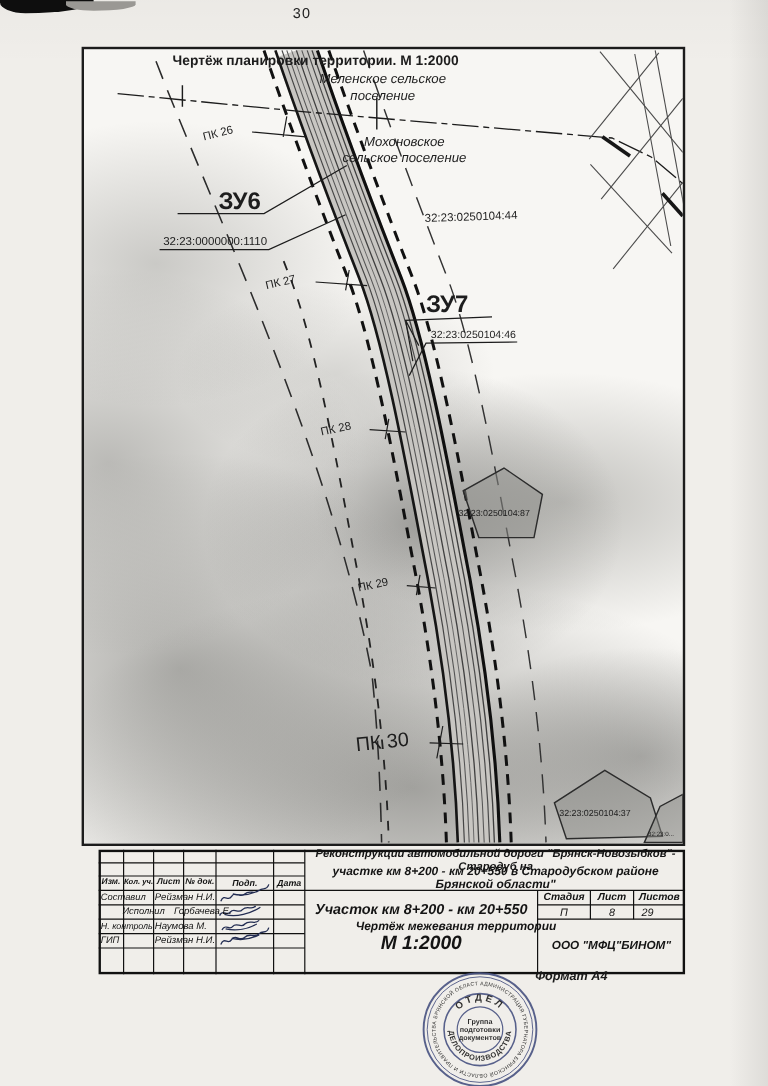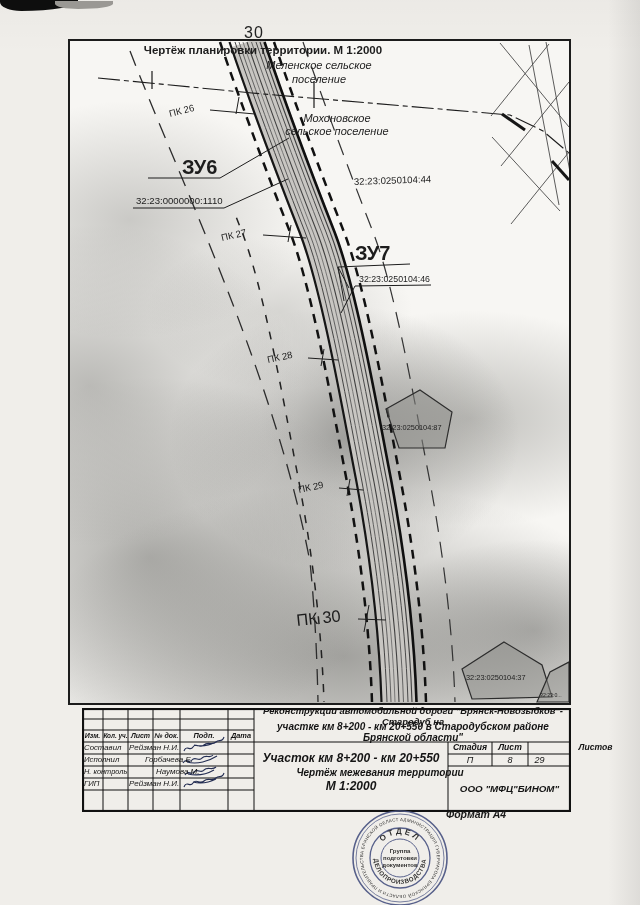--- a/index.html
+++ b/index.html
@@ -11,21 +11,21 @@
       #f0eeea;
     font-family:"Liberation Sans", sans-serif;
     color:#1b1b1b;
   }
   .abs{position:absolute;}
   
   .blob{left:0;top:0;width:78px;height:11px;background:#0e0e0e;
         border-radius:0 0 80% 30% / 0 0 100% 90%;}
   .blob2{left:55px;top:1px;width:58px;height:8px;background:#9a9894;
         border-radius:0 0 90% 60% / 0 0 100% 100%;}
-  .pageno{left:244px;top:24px;font-size:16px;letter-spacing:1px;color:#222;}
+  .pageno{left:244px;top:4px;font-size:12px;letter-spacing:1px;color:#222;}
   
   .mapframe{
     left:68px;top:39px;width:499px;height:662px;
     border:2px solid #1c1c1c;
     background-color:#f7f6f3;
     background-image:
       radial-gradient(ellipse 250px 170px at 12% 27%, rgba(122,122,118,.36), rgba(122,122,118,0) 70%),
       radial-gradient(ellipse 300px 230px at 4% 52%, rgba(110,110,106,.44), rgba(110,110,106,0) 70%),
       radial-gradient(ellipse 330px 250px at 16% 78%, rgba(104,104,100,.5), rgba(104,104,100,0) 72%),
       radial-gradient(ellipse 250px 190px at 55% 60%, rgba(98,98,95,.52), rgba(98,98,95,0) 70%),
@@ -172,40 +172,40 @@
   <div class="cell" style="left:0;top:22px;width:21px;height:12px;font-size:7px;font-weight:bold;">Изм.</div>
   <div class="cell" style="left:21px;top:22px;width:25px;height:12px;font-size:6.4px;font-weight:bold;">Кол. уч.</div>
   <div class="cell" style="left:46px;top:22px;width:25px;height:12px;font-size:7px;font-weight:bold;">Лист</div>
   <div class="cell" style="left:71px;top:22px;width:27px;height:12px;font-size:7px;font-weight:bold;">№ док.</div>
   <div class="cell" style="left:98px;top:22px;width:48px;height:12px;font-size:7.4px;font-weight:bold;">Подп.</div>
   <div class="cell" style="left:146px;top:22px;width:26px;height:12px;font-size:7.4px;font-weight:bold;">Дата</div>
 
   
   <div class="cell left" style="left:2px;top:34px;width:44px;height:12px;font-size:7.8px;">Составил</div>
   <div class="cell left" style="left:47px;top:34px;width:51px;height:12px;font-size:8px;">Рейзман Н.И.</div>
-  <div class="cell left" style="left:2px;top:46px;width:44px;height:12px;font-size:7.8px;">Исполнил</div>
+  <div class="cell left" style="left:20px;top:46px;width:44px;height:12px;font-size:7.8px;">Исполнил</div>
   <div class="cell left" style="left:47px;top:46px;width:51px;height:12px;font-size:8px;padding-left:16px;">Горбачева Е.</div>
   <div class="cell left" style="left:2px;top:58px;width:52px;height:12px;font-size:7.4px;">Н. контроль</div>
-  <div class="cell left" style="left:47px;top:58px;width:51px;height:12px;font-size:8px;margin-left:27px;">Наумова М.</div>
+  <div class="cell left" style="left:47px;top:58px;width:51px;height:12px;font-size:8px;">Наумова М.</div>
   <div class="cell left" style="left:2px;top:70px;width:44px;height:12px;font-size:7.8px;">ГИП</div>
   <div class="cell left" style="left:47px;top:70px;width:51px;height:12px;font-size:8px;">Рейзман Н.И.</div>
 
   
   <div class="cell" style="left:176px;top:1px;width:310px;height:16px;font-size:9.4px;font-weight:bold;">Реконструкции автомобильной дороги "Брянск-Новозыбков"-Стародуб на</div>
   <div class="cell" style="left:176px;top:16px;width:310px;height:16px;font-size:10px;font-weight:bold;">участке км 8+200 - км 20+550 в Стародубском районе Брянской области"</div>
 
   
   <div class="cell" style="left:174px;top:44px;width:190px;height:14px;font-size:12px;font-weight:bold;">Участок км 8+200 - км 20+550</div>
   <div class="cell" style="left:174px;top:58px;width:190px;height:14px;font-size:10px;font-weight:bold;margin-left:29px;">Чертёж межевания территории</div>
-  <div class="cell" style="left:174px;top:72px;width:190px;height:14px;font-size:12px;font-weight:bold;">М 1:2000</div>
+  <div class="cell" style="left:174px;top:72px;width:190px;height:14px;font-size:16px;font-weight:bold;">М 1:2000</div>
 
   
   <div class="cell" style="left:366px;top:34px;width:44px;height:12px;font-size:8.6px;font-weight:bold;">Стадия</div>
   <div class="cell" style="left:410px;top:34px;width:36px;height:12px;font-size:8.6px;font-weight:bold;">Лист</div>
-  <div class="cell" style="left:446px;top:34px;width:43px;height:12px;font-size:8.6px;font-weight:bold;padding-left:46px;">Листов</div>
+  <div class="cell" style="left:446px;top:34px;width:43px;height:12px;font-size:8.6px;font-weight:bold;">Листов</div>
   <div class="cell" style="left:366px;top:46px;width:44px;height:12px;font-size:9px;">П</div>
   <div class="cell" style="left:410px;top:46px;width:36px;height:12px;font-size:9px;">8</div>
   <div class="cell" style="left:446px;top:46px;width:23px;height:12px;font-size:9px;">29</div>
 
   
   <div class="cell" style="left:366px;top:58px;width:123px;height:46px;font-size:9.8px;font-weight:bold;">ООО "МФЦ"БИНОМ"</div>
 </div>
 
 <div class="abs fmt">Формат А4</div>
 

